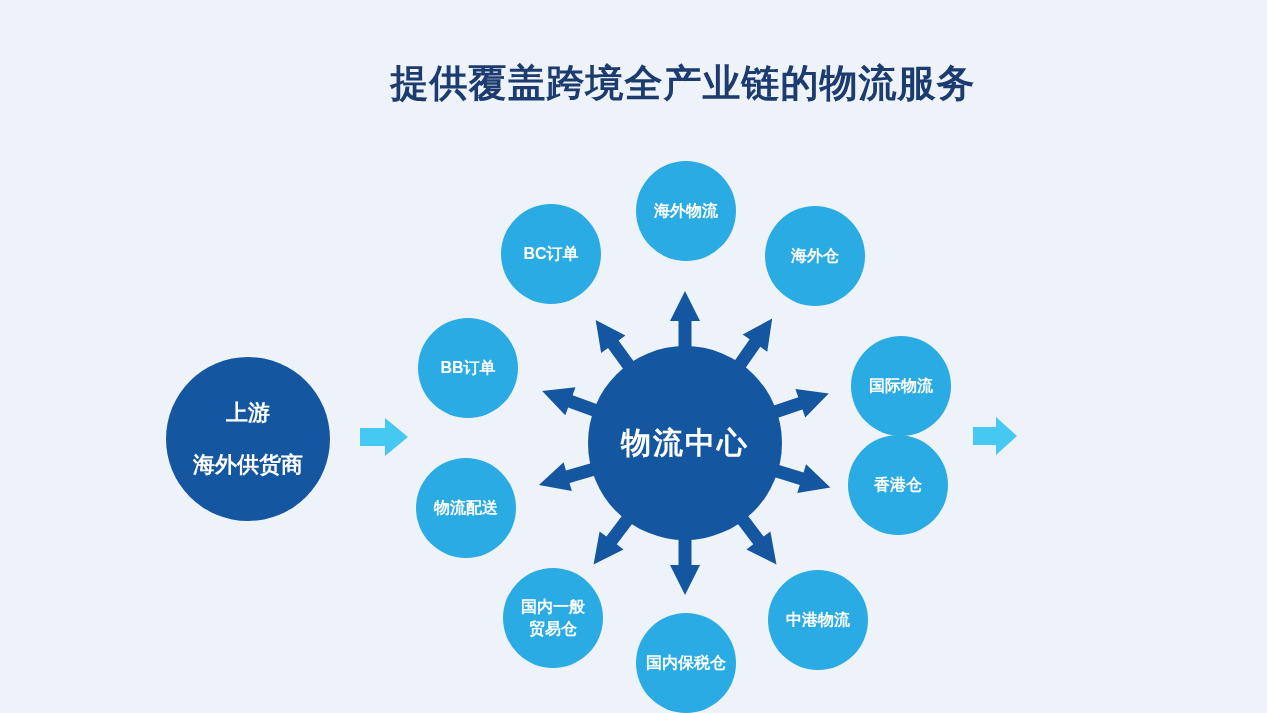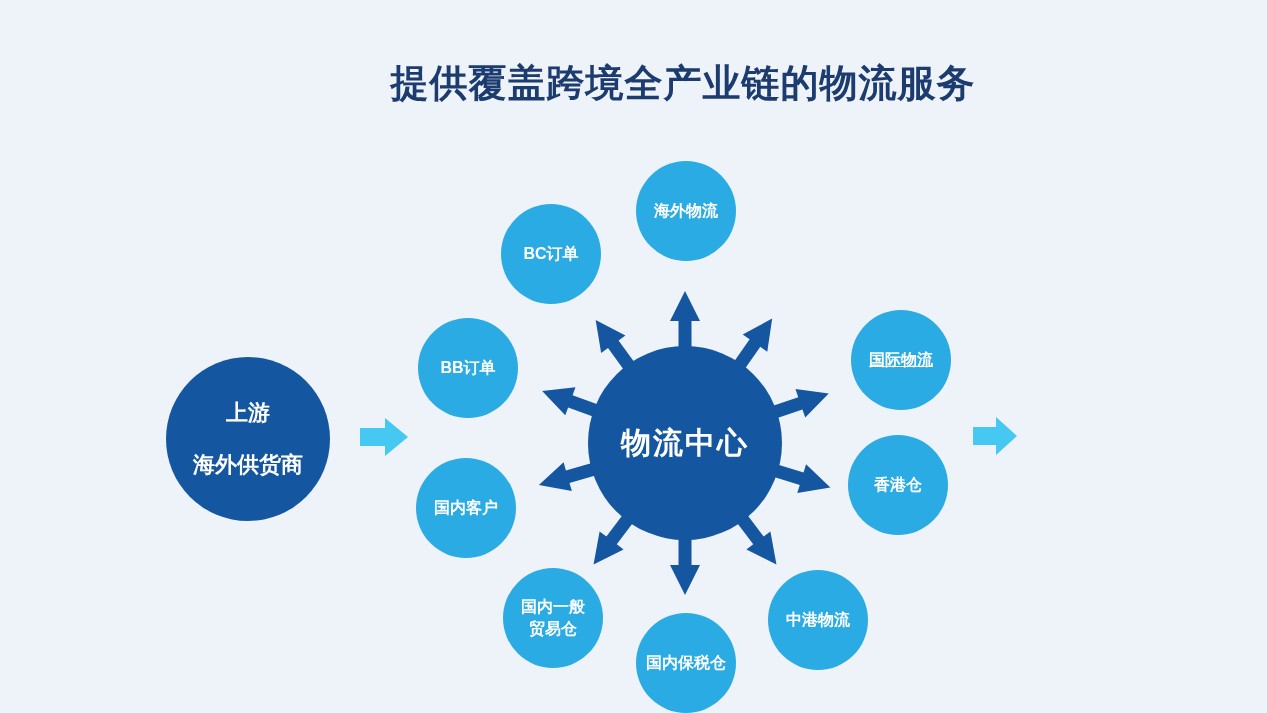--- a/index.html
+++ b/index.html
@@ -89,28 +89,31 @@
     <div>物流中心</div>
   </div>
 
 
   <div class="circle sat" style="left:501px; top:204px;">
     <span>BC订单</span>
   </div>
   <div class="circle sat" style="left:636px; top:161px;">
     <span>海外物流</span>
   </div>
+  <div class="circle sat" style="left:765px; top:206px;">
+    <span>海外仓</span>
+  </div>
   <div class="circle sat" style="left:418px; top:318px;">
     <span>BB订单</span>
   </div>
-  <div class="circle sat" style="left:851px; top:310px;text-decoration:underline;">
+  <div class="circle sat" style="left:851px; top:336px;">
     <span>国际物流</span>
   </div>
   <div class="circle sat" style="left:416px; top:458px;">
-    <span>国内客户</span>
+    <span>物流配送</span>
   </div>
   <div class="circle sat" style="left:848px; top:435px;">
     <span>香港仓</span>
   </div>
   <div class="circle sat" style="left:503px; top:568px;">
     <span>国内一般
 贸易仓</span>
   </div>
   <div class="circle sat" style="left:768px; top:570px;">
     <span>中港物流</span>

